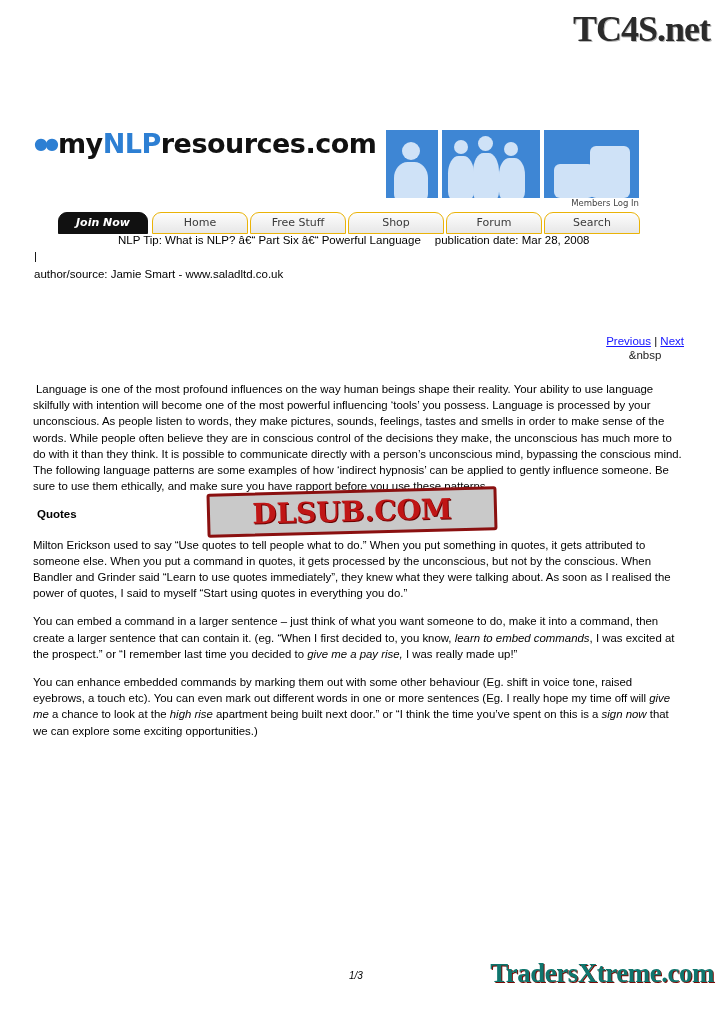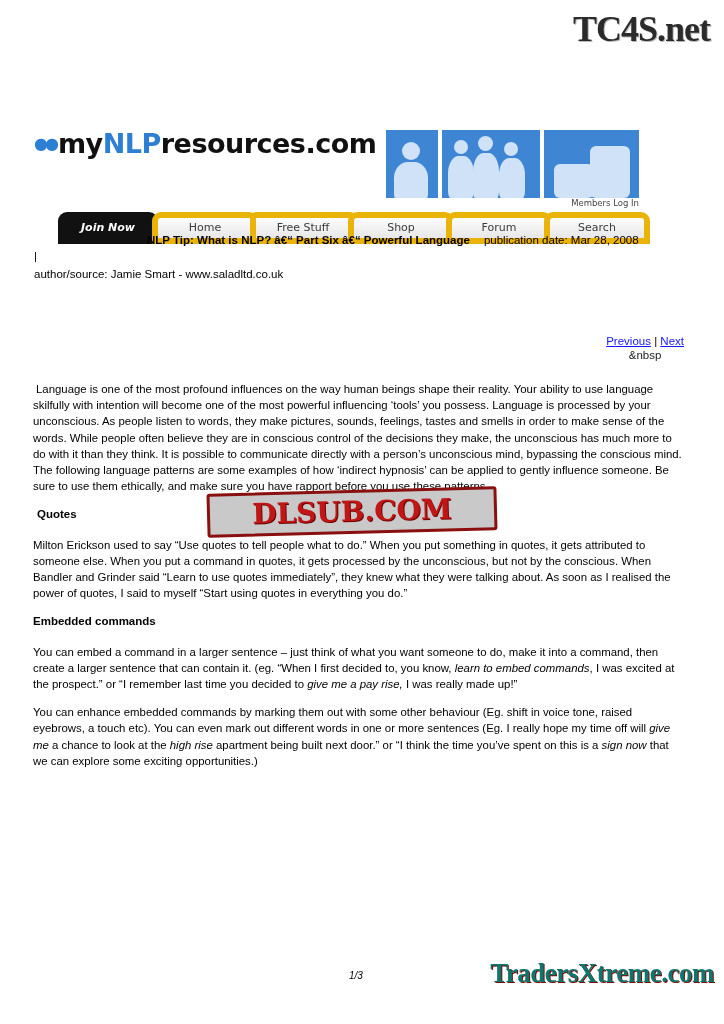--- a/index.html
+++ b/index.html
@@ -113,43 +113,43 @@
   .nav-btn {
     position: absolute;
     top: 0;
     height: 20px;
     line-height: 20px;
     text-align: center;
     font-size: 11px;
     font-family: "DejaVu Sans", sans-serif;
     color: #3b3b3b;
     background: linear-gradient(#fdfdfd, #e7e7e7);
-    border: 6px solid #eab308;
+    border: 1px solid #eab308;
     border-radius: 9px 9px 0 0;
   }
   .nav-btn.join {
     background: #111;
     color: #ffffff;
     font-style: italic;
     font-weight: bold;
     border-color: #111;
   }
 
   
   .meta-line {
     position: absolute;
     left: 34px;
     top: 232px;
     width: 656px;
     font-size: 11.5px;
     line-height: 16px;
   }
   .meta-title {
-    font-weight: bold;
-    margin-left: 113px;
+    font-weight: normal;
+    margin-left: 84px;
   }
   .meta-date {
     margin-left: 14px;
   }
   .meta-pipe {
     display: block;
   }
   .meta-author {
     display: block;
     margin-top: 2px;
@@ -275,21 +275,21 @@
       <div class="sil" style="left:46px;top:16px;width:40px;height:52px;border-radius:6px;"></div>
     </div>
   </div>
 
   <div class="members">Members Log In</div>
 </div>
 
 <div class="nav">
   <div class="nav-btn join" style="left:0px;width:88px;">Join Now</div>
   <div class="nav-btn" style="left:94px;width:94px;">Home</div>
-  <div class="nav-btn" style="left:192px;width:94px;border-radius:6px;">Free Stuff</div>
+  <div class="nav-btn" style="left:192px;width:94px;">Free Stuff</div>
   <div class="nav-btn" style="left:290px;width:94px;">Shop</div>
   <div class="nav-btn" style="left:388px;width:94px;">Forum</div>
   <div class="nav-btn" style="left:486px;width:94px;">Search</div>
 </div>
 
 <div class="meta-line">
   <span class="meta-title">NLP Tip: What is NLP? â€“ Part Six â€“ Powerful Language</span><span class="meta-date">publication date: Mar 28, 2008</span>
   <span class="meta-pipe">|</span>
   <span class="meta-author">author/source: Jamie Smart - www.saladltd.co.uk</span>
 </div>
@@ -301,21 +301,20 @@
   <span class="nbsp-line">&amp;nbsp</span>
 </div>
 
 <div class="content">
 
   <p class="intro"> Language is one of the most profound influences on the way human beings shape their reality. Your ability to use language skilfully with intention will become one of the most powerful influencing ‘tools’ you possess. Language is processed by your unconscious. As people listen to words, they make pictures, sounds, feelings, tastes and smells in order to make sense of the words. While people often believe they are in conscious control of the decisions they make, the unconscious has much more to do with it than they think. It is possible to communicate directly with a person’s unconscious mind, bypassing the conscious mind. The following language patterns are some examples of how ‘indirect hypnosis’ can be applied to gently influence someone. Be sure to use them ethically, and make sure you have rapport before you use these patterns</p>
 
   <h3 class="section indent">Quotes</h3>
   <p class="gap">Milton Erickson used to say “Use quotes to tell people what to do.” When you put something in quotes, it gets attributed to someone else. When you put a command in quotes, it gets processed by the unconscious, but not by the conscious. When Bandler and Grinder said “Learn to use quotes immediately”, they knew what they were talking about. As soon as I realised the power of quotes, I said to myself “Start using quotes in everything you do.”</p>
 
-  <h3 class="section">Embedded commands</h3>
   <p class="gap"><span>You can embed a command in a larger sentence – just think of what you want someone to do, make it into a command, then create a larger sentence that can contain it. (eg. “When I first decided to, you know, </span><em>learn to embed commands</em><span>, I was excited at the prospect.” or “I remember last time you decided to </span><em>give me a pay rise,</em><span> I was really made up!”</span></p>
 
   <p><span>You can enhance embedded commands by marking them out with some other behaviour (Eg. shift in voice tone, raised eyebrows, a touch etc). You can even mark out different words in one or more sentences (Eg. I really hope my time off will </span><em>give me</em><span> a chance to look at the </span><em>high rise</em><span> apartment being built next door.” or “I think the time you’ve spent on this is a </span><em>sign now</em><span> that we can explore some exciting opportunities.)</span></p>
 
 </div>
 
 <div class="dlsub">
   <div class="dlsub-inner">
     <div class="dlsub-text">DLSUB.COM</div>
   </div>

